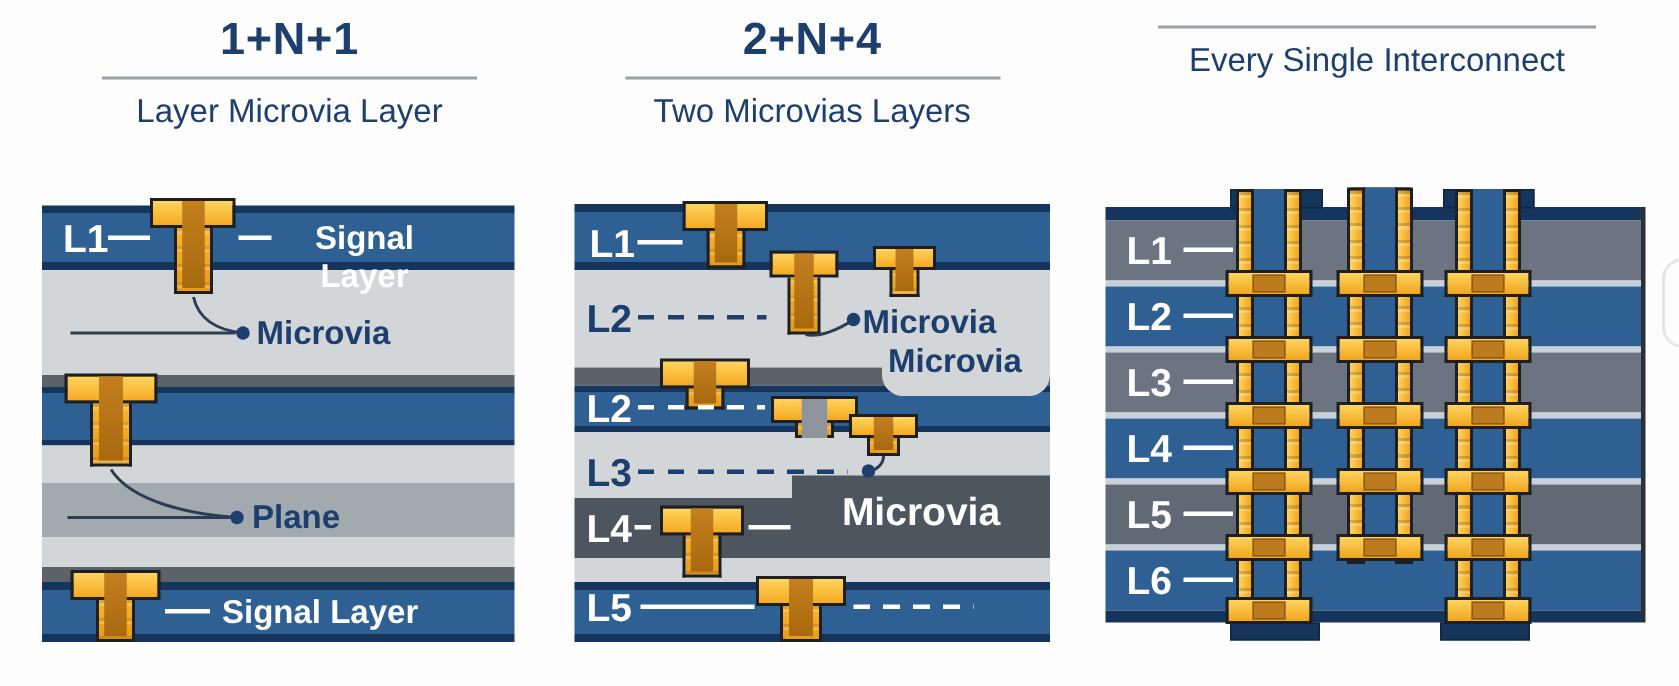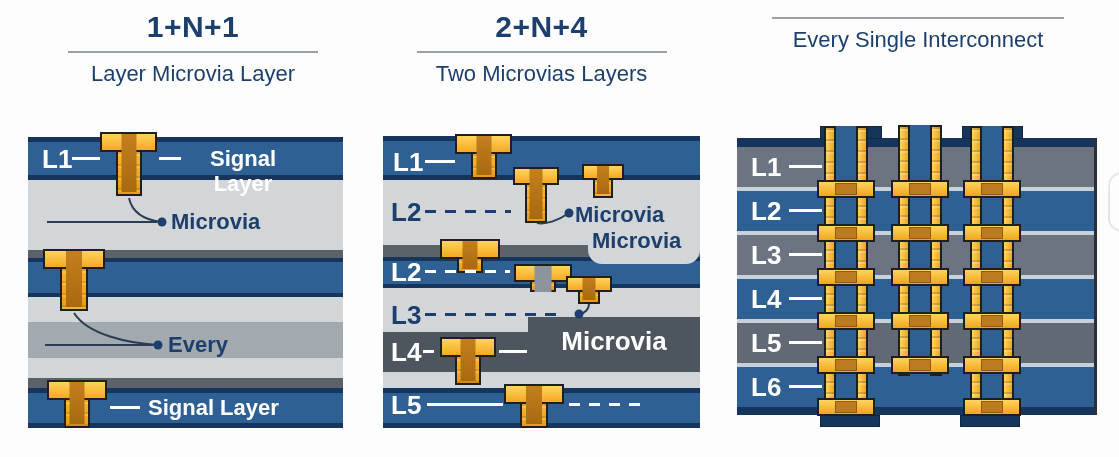--- a/index.html
+++ b/index.html
@@ -116,21 +116,21 @@
       <div class="vs"></div>
       <div class="vc"></div>
   </div>
 
   <div class="llab" style="left:14px; top:9px;">L1</div>
   <div class="line-w" style="left:44px; top:20px; width:28px;"></div>
   <div class="line-w" style="left:131px; top:20px; width:22px;"></div>
   <div class="blab" style="left:155px; top:9px; width:120px; text-align:center;">Signal Layer</div>
 
   <div class="blab navy" style="left:143px; top:72px;">Microvia</div>
-  <div class="blab navy" style="left:140px; top:195px;">Every</div>
+  <div class="blab navy" style="left:140px; top:195px;">Plane</div>
 
   <div class="line-w" style="left:82px; top:269px; width:30px;"></div>
   <div class="blab" style="left:120px; top:258px;">Signal Layer</div>
 
   <svg class="overlay" width="315" height="291">
     <line x1="19" y1="85" x2="129" y2="85" stroke="#2b3d52" stroke-width="2"></line>
     <path d="M134,85 C116,83 104,75 101,61" stroke="#2b3d52" stroke-width="2" fill="none"></path>
     <circle cx="134" cy="85" r="4.5" fill="#1c3f6e"></circle>
     <line x1="17" y1="208" x2="125" y2="208" stroke="#2b3d52" stroke-width="2"></line>
     <path d="M130,208 C100,206 60,198 46,176" stroke="#2b3d52" stroke-width="2" fill="none"></path>

